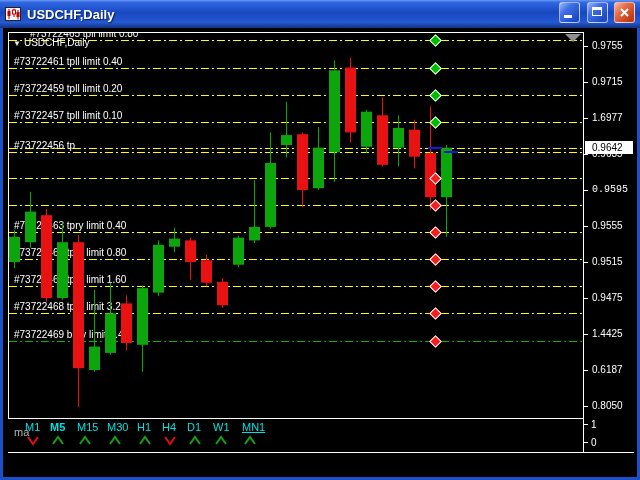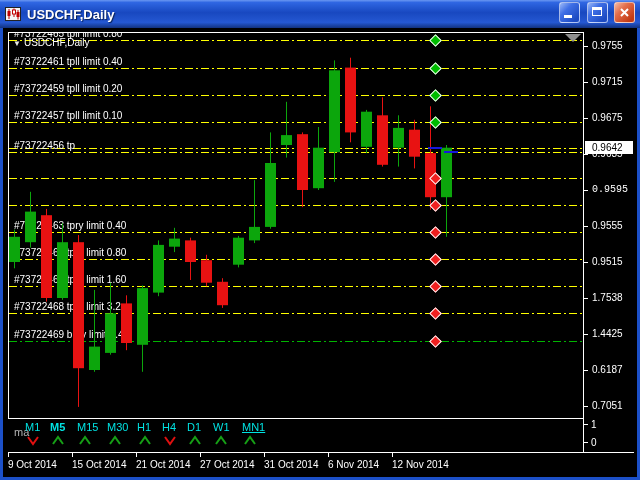--- a/index.html
+++ b/index.html
@@ -82,21 +82,21 @@
           </svg>
       </span>
     </span>
   </div>
 
   <div class="client">
     <div id="plot">
       <div class="symlabel"><span class="tri">▼</span><span>USDCHF,Daily</span></div>
       <div class="shift-tri"></div>
     <div class="oline" style="top: 6.7px;"></div>
-        <div class="olabel" style="left: 5px; top: -5.3px;">#73722465 tpll limit 0.80</div>
+        <div class="olabel" style="left: 21px; top: -5.3px;">#73722465 tpll limit 0.80</div>
         <div class="oline" style="top: 34.6px;"></div>
         <div class="olabel" style="left: 5px; top: 22.6px;">#73722461 tpll limit 0.40</div>
         <div class="oline" style="top: 61.6px;"></div>
         <div class="olabel" style="left: 5px; top: 49.6px;">#73722459 tpll limit 0.20</div>
         <div class="oline" style="top: 88.6px;"></div>
         <div class="olabel" style="left: 5px; top: 76.6px;">#73722457 tpll limit 0.10</div>
         <div class="oline" style="top: 114.7px;"></div>
         <div class="oline" style="top: 119.2px;"></div>
         <div class="olabel" style="left: 5px; top: 107.2px;">#73722456 tp</div>
         <div class="oline" style="top: 145.3px;"></div>
@@ -187,37 +187,37 @@
     <div class="vline"></div>
     <div class="h418"></div>
     <div class="h452"></div>
 
     <div id="paxis">
         <div class="ptick" style="top: 18px;"></div>
         <div class="plabel" style="top: 12px;">0.9755</div>
         <div class="ptick" style="top: 54px;"></div>
         <div class="plabel" style="top: 48px;">0.9715</div>
         <div class="ptick" style="top: 90px;"></div>
-        <div class="plabel" style="top: 84px;">0.9675</div>
+        <div class="plabel" style="top: 84px;">1.6977</div>
         <div class="ptick" style="top: 126px;"></div>
         <div class="plabel" style="top: 120px;">0.9635</div>
         <div class="ptick" style="top: 162px;"></div>
         <div class="plabel" style="top: 156px; font-family: Liberation Mono, monospace;">0.9595</div>
         <div class="ptick" style="top: 198px;"></div>
         <div class="plabel" style="top: 192px;">0.9555</div>
         <div class="ptick" style="top: 234px;"></div>
         <div class="plabel" style="top: 228px;">0.9515</div>
         <div class="ptick" style="top: 270px;"></div>
-        <div class="plabel" style="top: 264px;">1.7538</div>
+        <div class="plabel" style="top: 264px;">0.9475</div>
         <div class="ptick" style="top: 306px;"></div>
         <div class="plabel" style="top: 300px;">1.4425</div>
         <div class="ptick" style="top: 342px;"></div>
         <div class="plabel" style="top: 336px;">0.6187</div>
         <div class="ptick" style="top: 378px;"></div>
-        <div class="plabel" style="top: 372px;">0.7051</div>
+        <div class="plabel" style="top: 372px;">0.8050</div>
         <div class="pbox" style="top: 112.7px;">0.9642</div>
       </div>
 
     <span class="s1" style="top:391px">1</span>
     <span class="s0" style="top:409px">0</span>
     <i class="stick" style="top:396px"></i>
     <i class="stick" style="top:414px"></i>
 
     <div id="ind">
       <span class="ma">ma</span>
@@ -252,30 +252,14 @@
         <div class="tf" style="left: 205px;">W1</div>
         <div class="arrow" style="left: 206px;"><svg width="14" height="11">
             <polyline points="2,9 7,2 12,9" fill="none" stroke="#16a016" stroke-width="2"></polyline>
           </svg></div>
         <div class="tf" style="left: 234px; text-decoration: underline;">MN1</div>
         <div class="arrow" style="left: 235px;"><svg width="14" height="11">
             <polyline points="2,9 7,2 12,9" fill="none" stroke="#16a016" stroke-width="2"></polyline>
           </svg></div>
       </div>
 
-    <div id="daxis">
-        <div class="dtick" style="left: 0px;"></div>
-        <div class="dlabel" style="left: 0px;">9 Oct 2014</div>
-        <div class="dtick" style="left: 64px;"></div>
-        <div class="dlabel" style="left: 64px;">15 Oct 2014</div>
-        <div class="dtick" style="left: 128px;"></div>
-        <div class="dlabel" style="left: 128px;">21 Oct 2014</div>
-        <div class="dtick" style="left: 192px;"></div>
-        <div class="dlabel" style="left: 192px;">27 Oct 2014</div>
-        <div class="dtick" style="left: 256px;"></div>
-        <div class="dlabel" style="left: 256px;">31 Oct 2014</div>
-        <div class="dtick" style="left: 320px;"></div>
-        <div class="dlabel" style="left: 320px;">6 Nov 2014</div>
-        <div class="dtick" style="left: 384px;"></div>
-        <div class="dlabel" style="left: 384px;">12 Nov 2014</div>
-      </div>
   </div>
 </div>
 
 </body></html>

